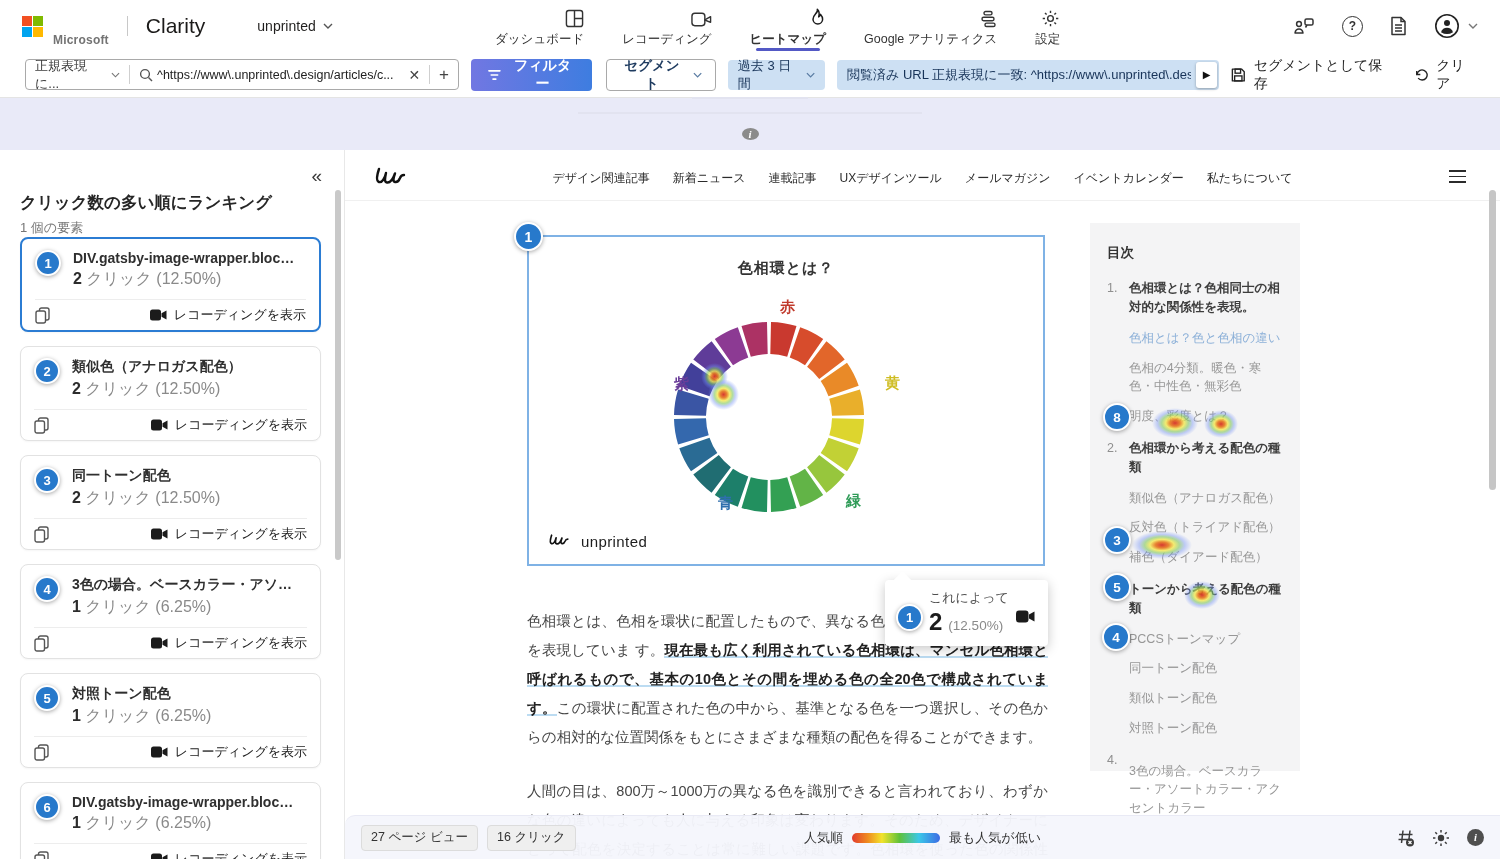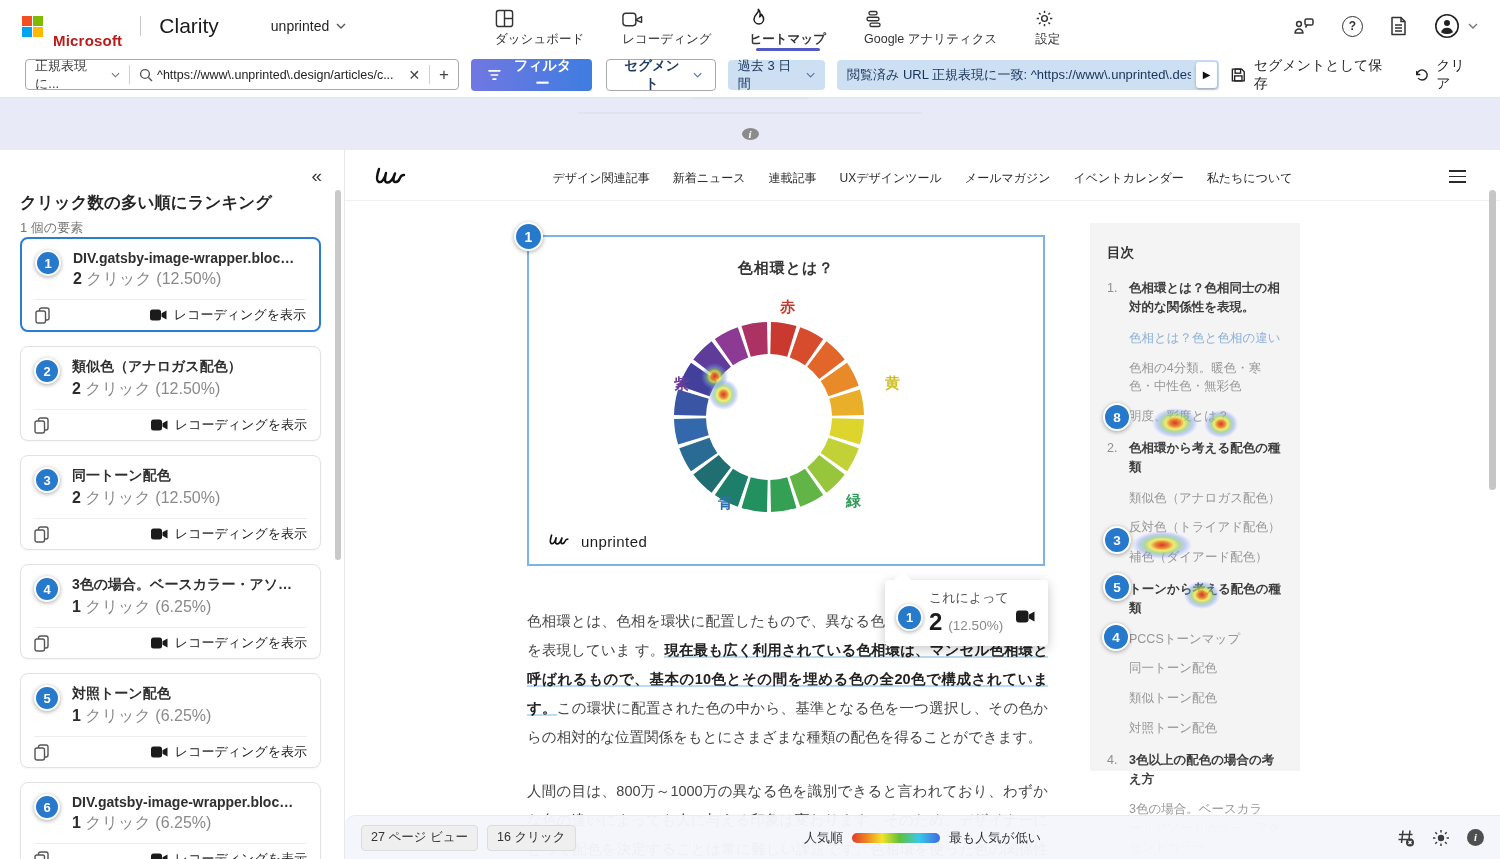--- a/index.html
+++ b/index.html
@@ -6,27 +6,27 @@
   html,body { width:1500px; height:859px; }
   body { font-family:"Liberation Sans","DejaVu Sans",sans-serif; background:#fff; color:#201f1e; overflow:hidden; }
   #app { position:relative; width:1500px; height:859px; background:#fff; overflow:hidden; }
   svg { display:block; }
 
   
   .hdr { position:absolute; top:0; left:0; right:0; height:52px; background:#fff; display:flex; align-items:center; }
   .brand { display:flex; align-items:center; margin-left:22px; gap:10px; }
   .mslogo { width:21px; height:21px; display:grid; grid-template-columns:10px 10px; grid-template-rows:10px 10px; gap:1px; }
   .mslogo i { display:block; }
-  .ms-word { font-size:15px; font-weight:600; color:#b91c1c; letter-spacing:.2px;margin-top:28px; }
+  .ms-word { font-size:12px; font-weight:600; color:#737373; letter-spacing:.2px;margin-top:28px; }
   .brand-div { width:1px; height:20px; background:#c8c8c8; margin:0 8px; }
   .clarity { font-size:21px; color:#1b1a19; }
   .project { display:flex; align-items:center; gap:7px; margin-left:52px; font-size:14px; color:#201f1e; cursor:pointer; }
   .chev { width:10px; height:10px; }
   .tabs { position:absolute; left:495px; top:0; height:52px; display:flex; gap:38px; }
-  .tab { display:flex; flex-direction:column; align-items:flex-start; justify-content:center; gap:3px; font-size:12.5px; color:#333; cursor:pointer; position:relative; padding-top:4px; }
+  .tab { display:flex; flex-direction:column; align-items:flex-end; justify-content:center; gap:3px; font-size:12.5px; color:#333; cursor:pointer; position:relative; padding-top:4px; }
   .tab .ticon { height:20px; display:flex; align-items:flex-end; }
   .tab.active { font-weight:600; }
   .tab.active:after { content:""; position:absolute; bottom:1px; left:6px; right:6px; height:3px; border-radius:2px; background:#5359c5; }
   .hdr-icons { position:absolute; right:22px; top:0; height:52px; display:flex; align-items:center; gap:27px; }
   .hico { cursor:pointer; display:flex; align-items:center; gap:8px; }
   .help-circle { width:21px; height:21px; border:1.6px solid #333; border-radius:50%; display:flex; align-items:center; justify-content:center; font-size:12px; font-weight:600; color:#333; }
 
   
   .fbar { position:absolute; top:52px; left:0; right:0; height:46px; background:#fff; border-bottom:1px solid #e4e4e4; display:flex; align-items:center; padding:0 25px; gap:12px; }
   .inputgrp { display:flex; align-items:center; height:31px; border:1px solid #a9a9a9; border-radius:4px; background:#fff; overflow:hidden; }
@@ -654,21 +654,20 @@
             <div class="toc-sub">PCCSトーンマップ</div>
             <div class="toc-sub">同一トーン配色</div>
             <div class="toc-sub">類似トーン配色</div>
             <div class="toc-sub">対照トーン配色</div>
           </div>
         </div>
 
         <div class="toc-sec">
           <span class="toc-num">4.</span>
           <div>
-            <div class="tt">3色以上の配色の場合の考え方</div>
             <div class="toc-sub">3色の場合。ベースカラー・アソートカラー・アクセントカラー</div>
 
           </div>
         </div>
 
         <span class="heat" style="left:62px;top:185px;width:46px;height:30px"></span>
         <span class="heat" style="left:114px;top:187px;width:34px;height:28px"></span>
         <span class="heat" style="left:42px;top:308px;width:60px;height:28px"></span>
         <span class="heat" style="left:94px;top:358px;width:36px;height:28px"></span>
         <span class="rankb toc-badge" style="left:13px;top:180px">8</span>

